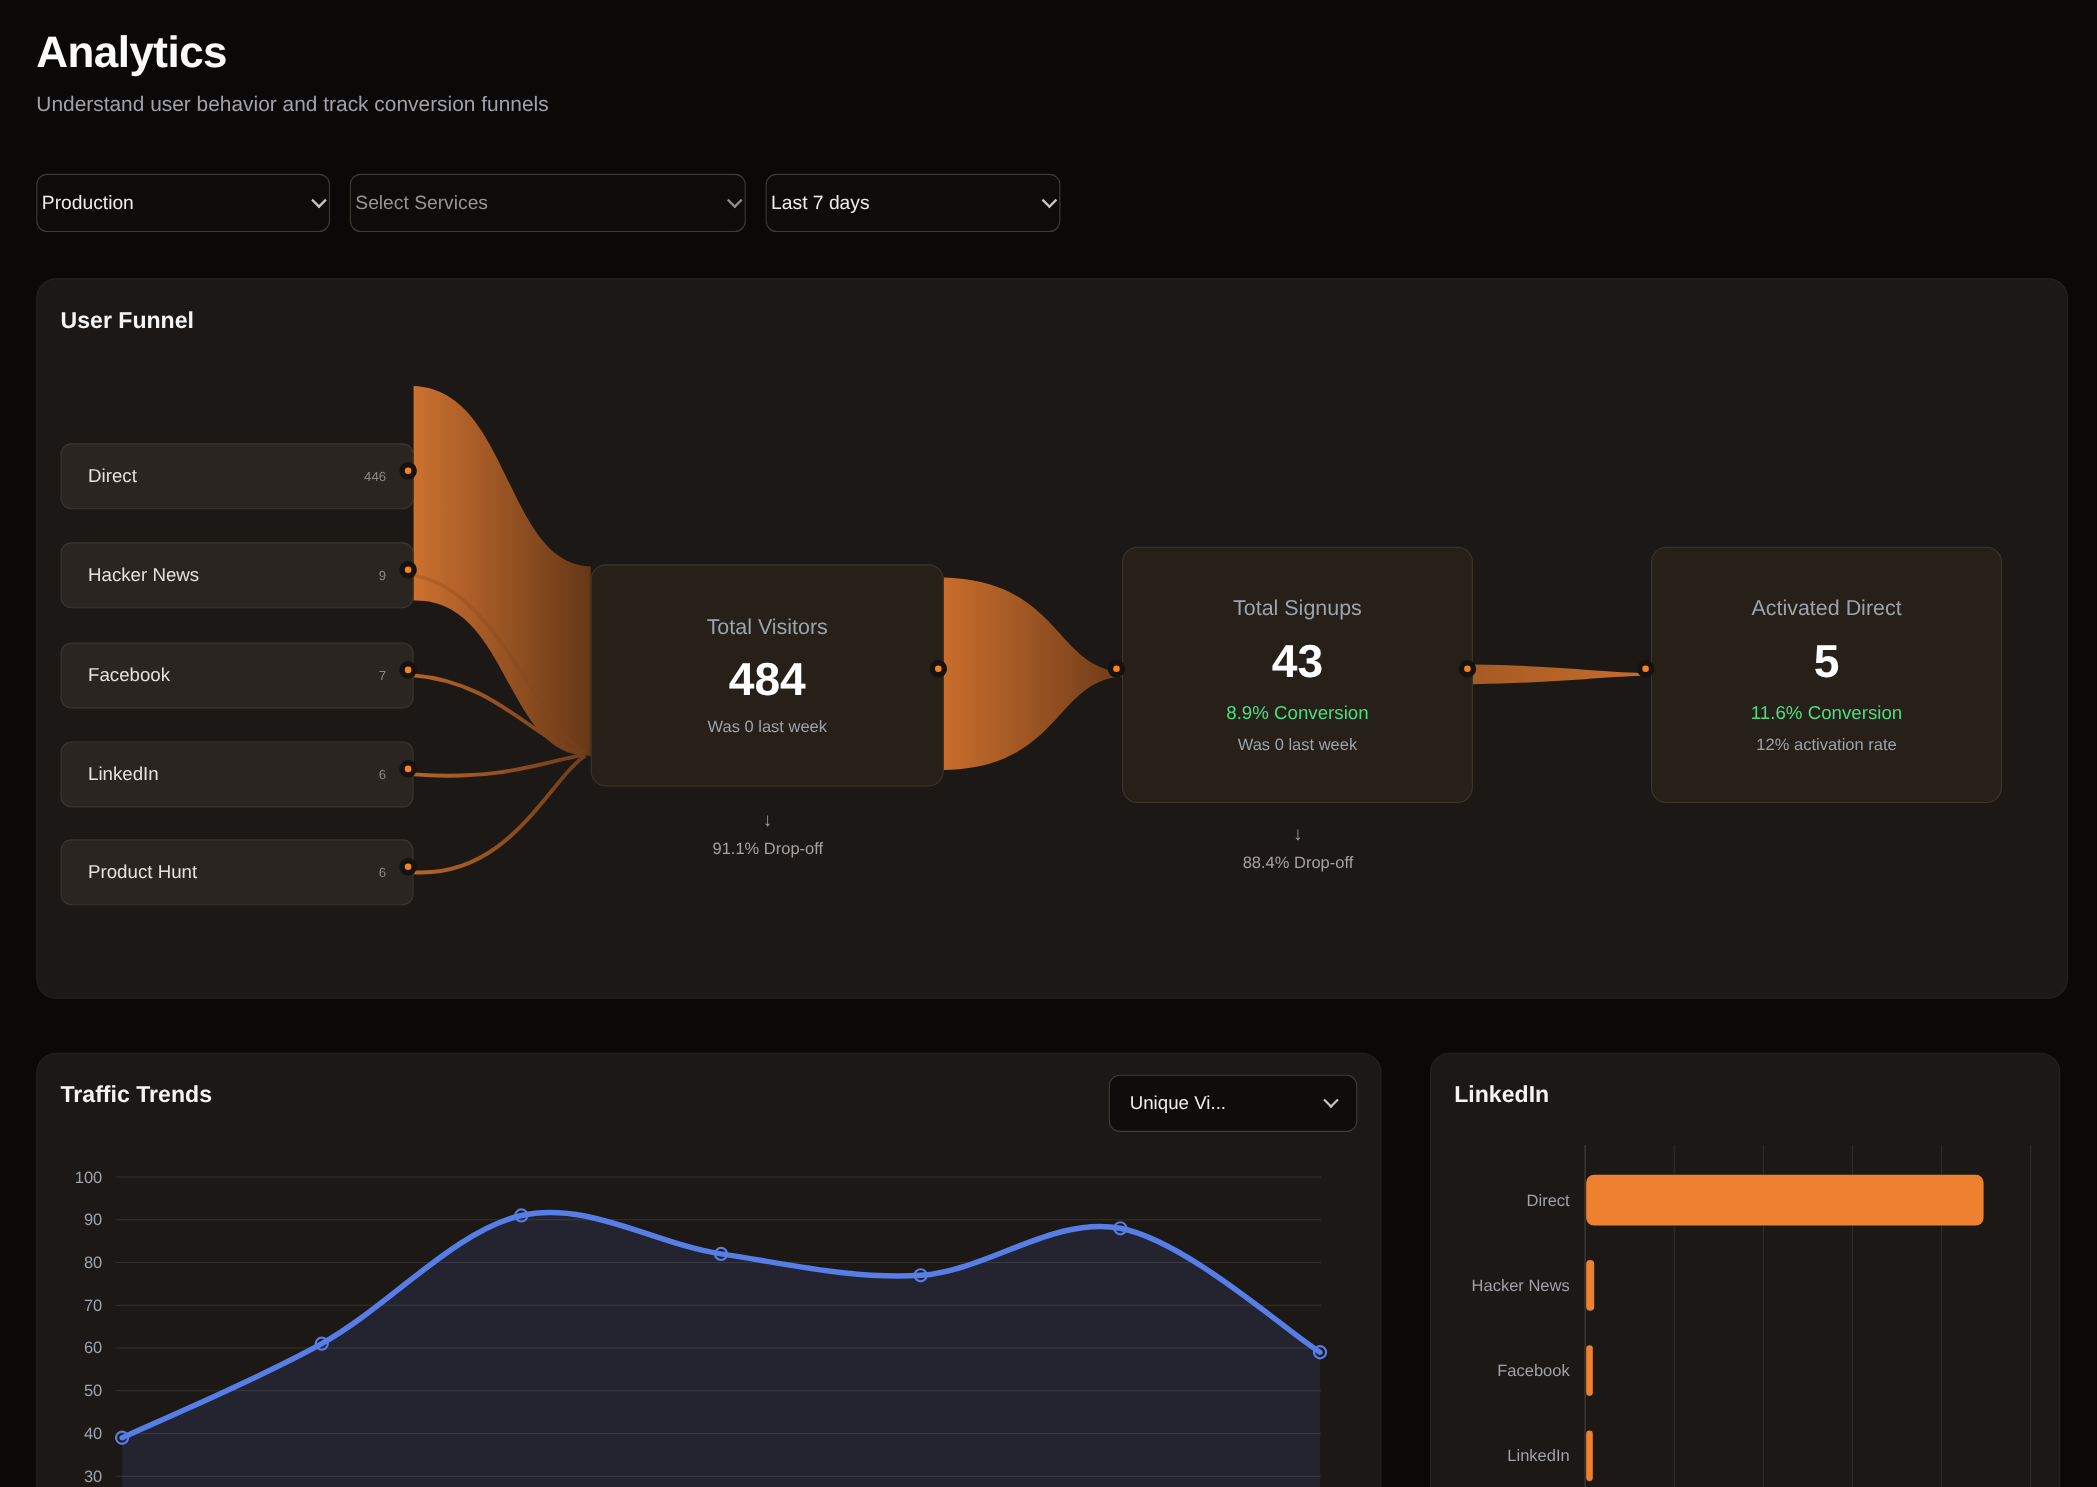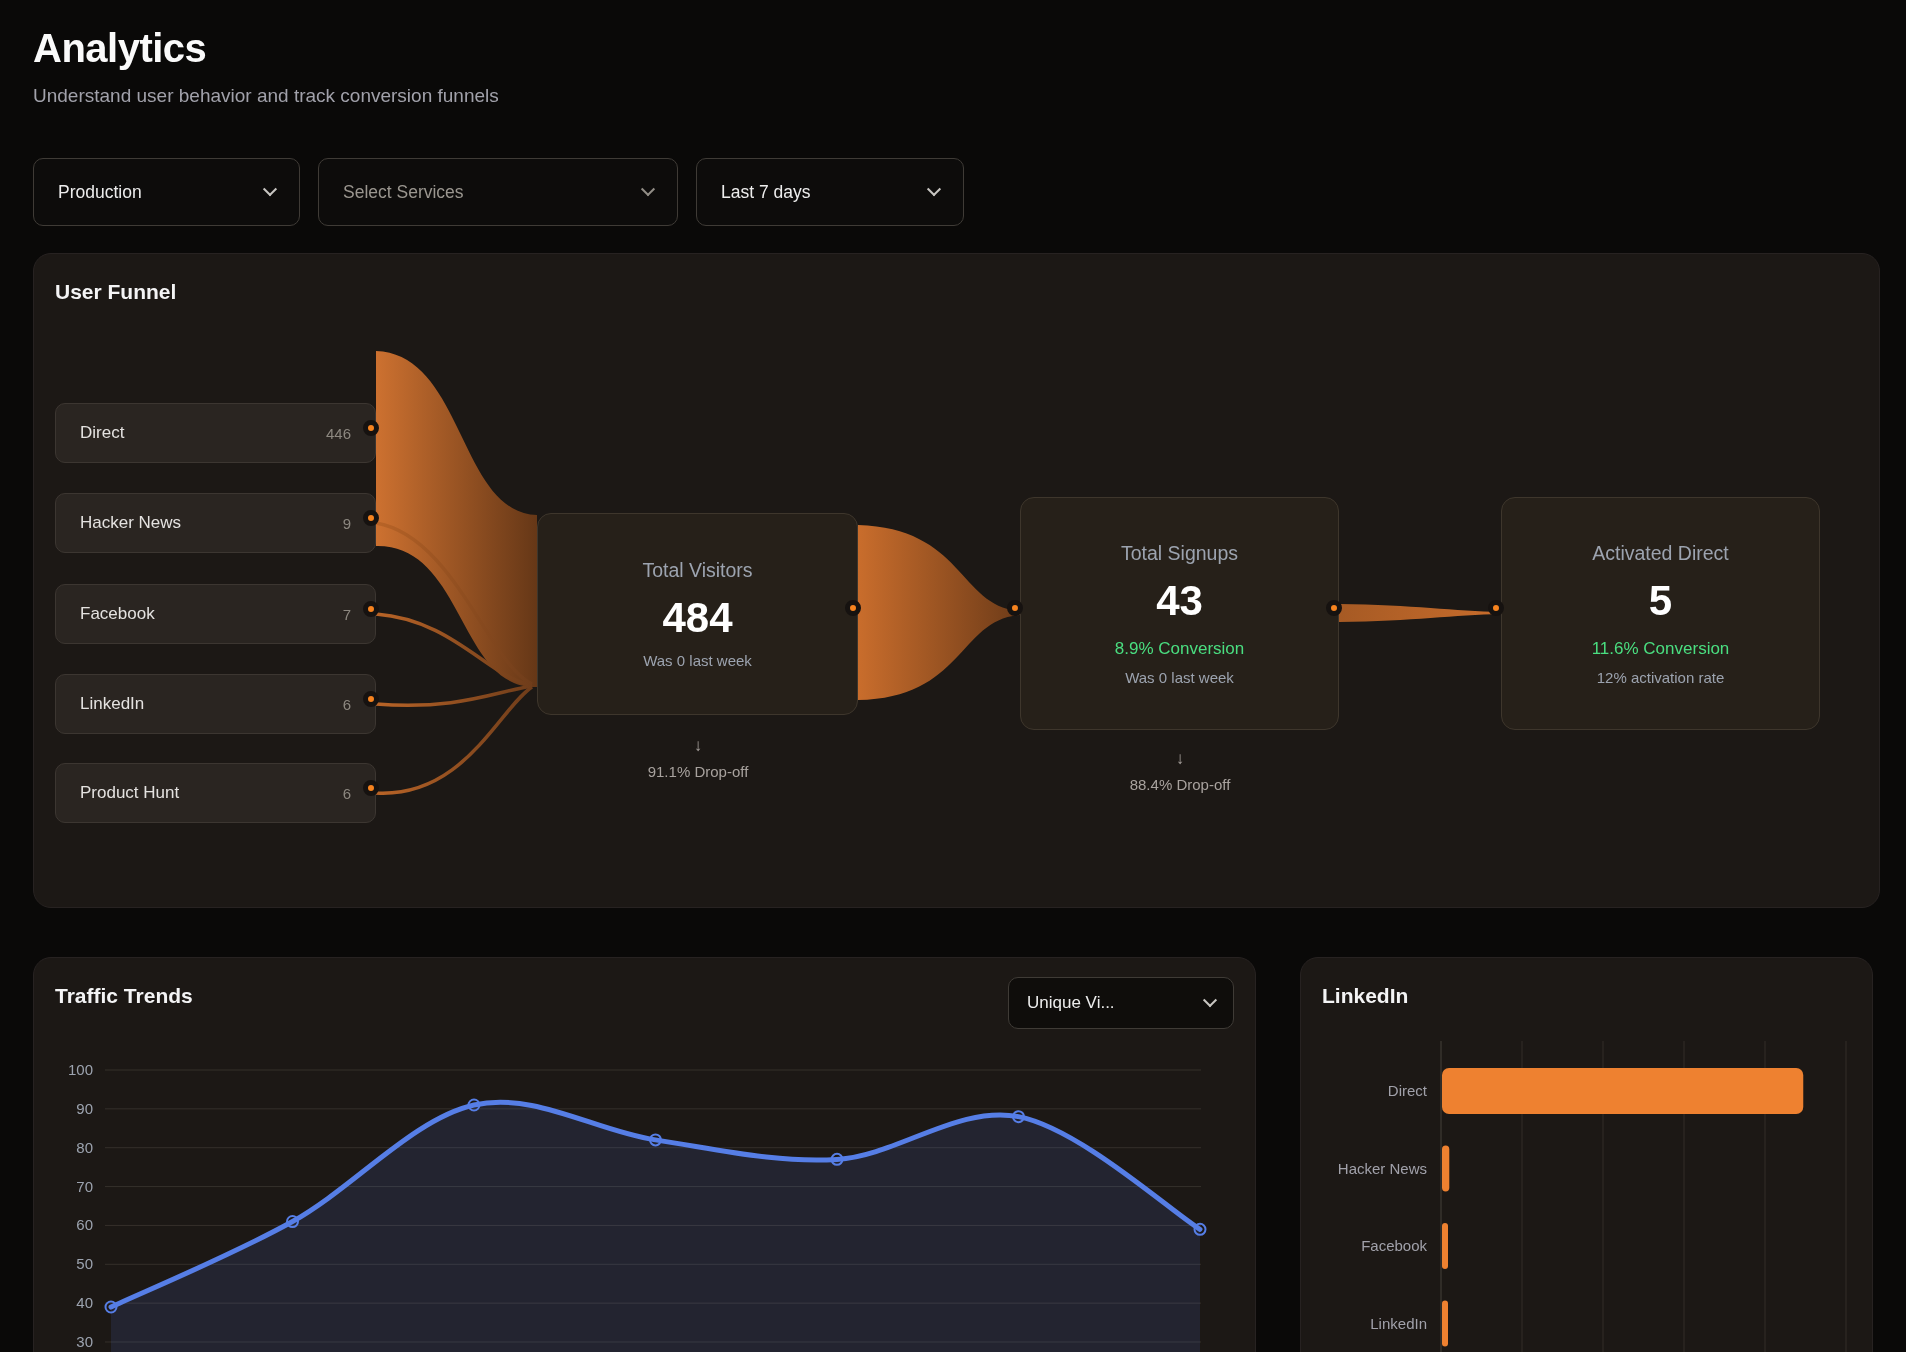--- a/index.html
+++ b/index.html
@@ -5,42 +5,42 @@
   * { margin:0; padding:0; box-sizing:border-box; }
   html,body { width:1906px; height:1352px; overflow:hidden; background:#0a0908;
     font-family:"Liberation Sans", sans-serif; color:#e7e5e4; position:relative; }
 
   
   .page-header { position:absolute; left:33px; top:26px; }
   .page-title { font-size:40px; font-weight:700; color:#fafafa; letter-spacing:-0.5px; }
   .page-subtitle { margin-top:14px; font-size:19px; color:#a1a1aa; }
 
   
-  .dd { position:absolute; top:158px; height:68px; background:#0d0c0b;
+  .dd { position:absolute; top:158px; height:53px; background:#0d0c0b;
     border:1px solid #3f3b36; border-radius:10px; display:flex; align-items:center;
-    justify-content:space-between; padding:0 24px; font-size:17.5px; cursor:pointer; }
+    justify-content:space-between; padding:0 4px; font-size:17.5px; cursor:pointer; }
   .dd-value { color:#ededed; }
   .dd-placeholder { color:#9a968f; }
   .chev { width:10px; height:10px; border-right:2px solid #c8c6c2; border-bottom:2px solid #c8c6c2;
     transform:rotate(45deg) translate(-2px,-2px); flex:none; margin-left:18px; }
   .chev.dim { border-color:#918d86; }
 
   
   .card { position:absolute; background:#1c1815; border:1px solid #272221; border-radius:18px; }
   .card-title { position:absolute; left:21px; top:26px; font-size:21px; font-weight:700; color:#f4f4f5; }
 
   
   #funnel-card { left:33px; top:253px; width:1847px; height:655px; }
   #funnel-svg { position:absolute; left:0; top:0; z-index:1; }
 
   .src-node { position:absolute; left:21px; width:321px; height:60px; z-index:2;
     background:#2a2521; border:1px solid #3c3631; border-radius:10px;
     display:flex; align-items:center; justify-content:space-between; padding:0 24px; }
   .src-label { font-size:17px; color:#e4e2e0; }
-  .src-count { font-size:15px; color:#8d8880; }
+  .src-count { font-size:12px; color:#8d8880; }
 
   .stage-card { position:absolute; z-index:2; background:#262019; border:1px solid #3e362c;
     border-radius:14px; display:flex; flex-direction:column; align-items:center;
     justify-content:center; text-align:center; }
   .stage-title { font-size:19.5px; color:#9ca3af; }
   .stage-value { font-size:42px; font-weight:700; color:#ffffff; margin-top:12px; }
   .stage-conv { font-size:17px; font-weight:500; color:#4ade80; margin-top:14px; }
   .stage-note { font-size:15px; color:#9ca3af; margin-top:10px; }
 
   .dot { position:absolute; z-index:3; width:16px; height:16px; background:#f6831f;

